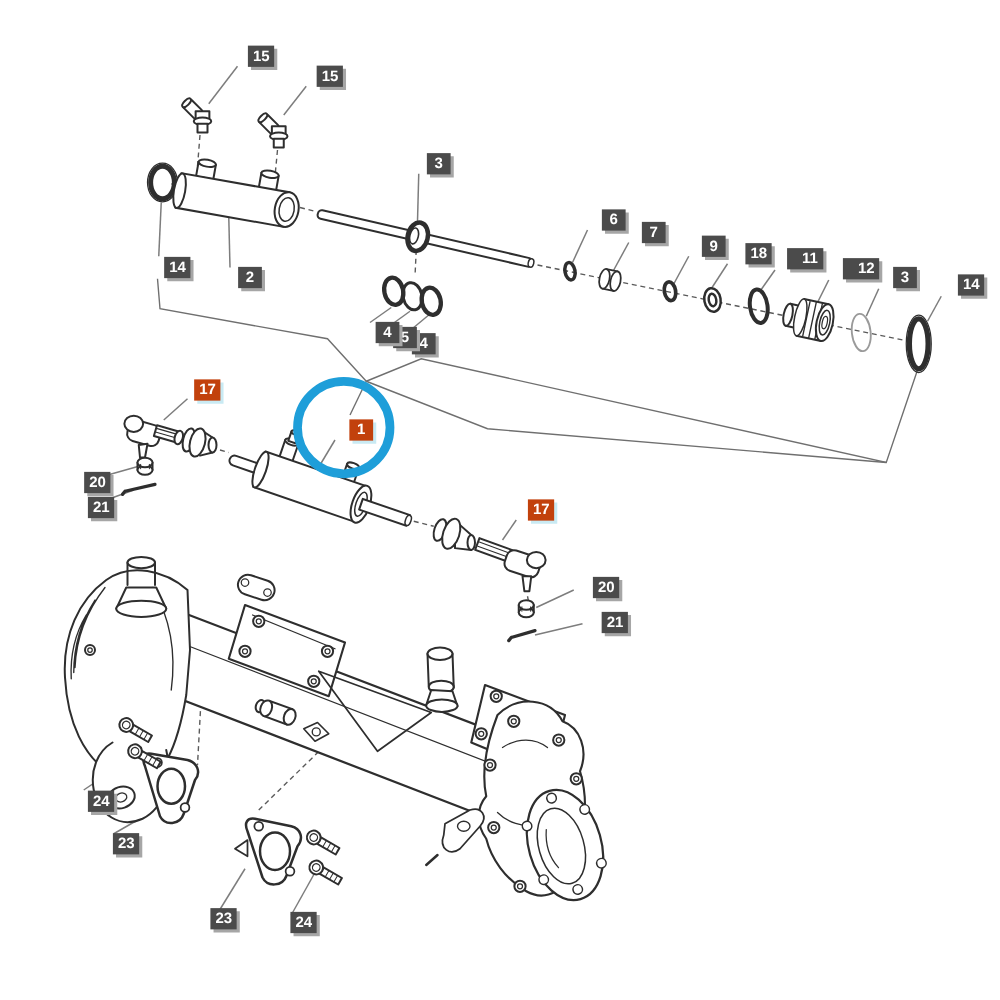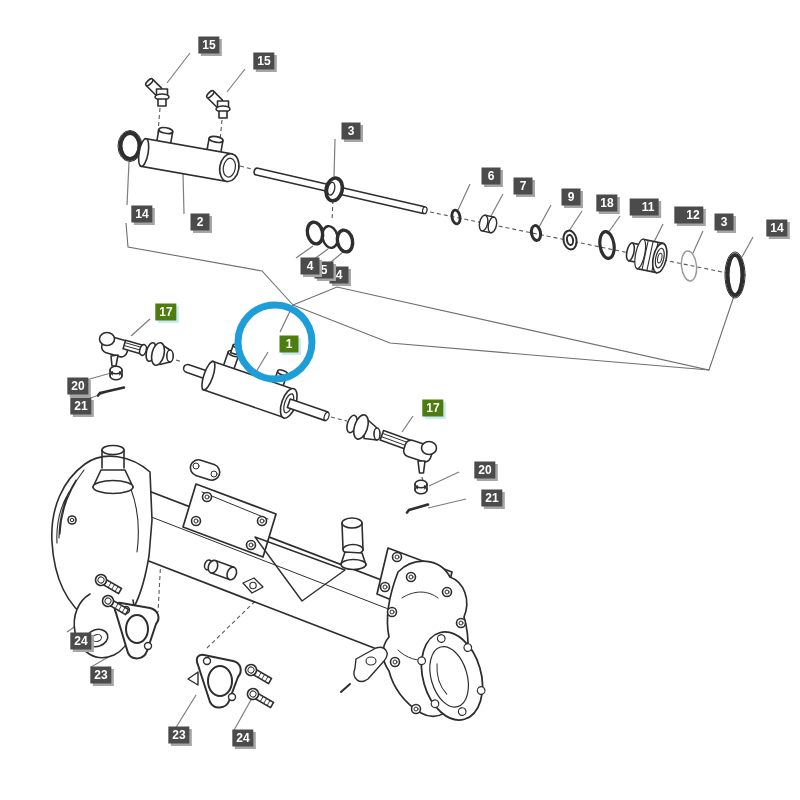--- a/index.html
+++ b/index.html
@@ -4,21 +4,21 @@
 <style>
   html,body{margin:0;padding:0;background:#fff;}
   .stage{position:relative;width:800px;height:800px;background:#fff;overflow:hidden;
          font-family:"Liberation Sans","DejaVu Sans",sans-serif;}
   .stage svg{position:absolute;left:0;top:0;}
   #labels-layer{position:absolute;left:16px;top:0;width:674px;height:800px;pointer-events:none;}
   .part-label{position:absolute;transform:translate(-50%,-50%);
       background:#4b4b4b;color:#ffffff;font-size:12px;font-weight:bold;line-height:15px;
       padding:1px 4px;min-width:11px;text-align:center;box-shadow:2.5px 2.5px 0 #a6a6a6;
       pointer-events:auto;cursor:pointer;user-select:none;}
-  .part-label.highlight{background:#4d7c0f;box-shadow:2.5px 2.5px 0 #c9eaf3;}
+  .part-label.highlight{background:#c2410c;box-shadow:2.5px 2.5px 0 #c9eaf3;}
 </style>
 </head>
 <body>
 
 <div class="stage">
 
 <svg width="800" height="800" viewBox="0 0 800 800">
 
   <g stroke="#7d7d7d" stroke-width="1.2" fill="none">
     <path d="M190,53 L167,83"></path>

